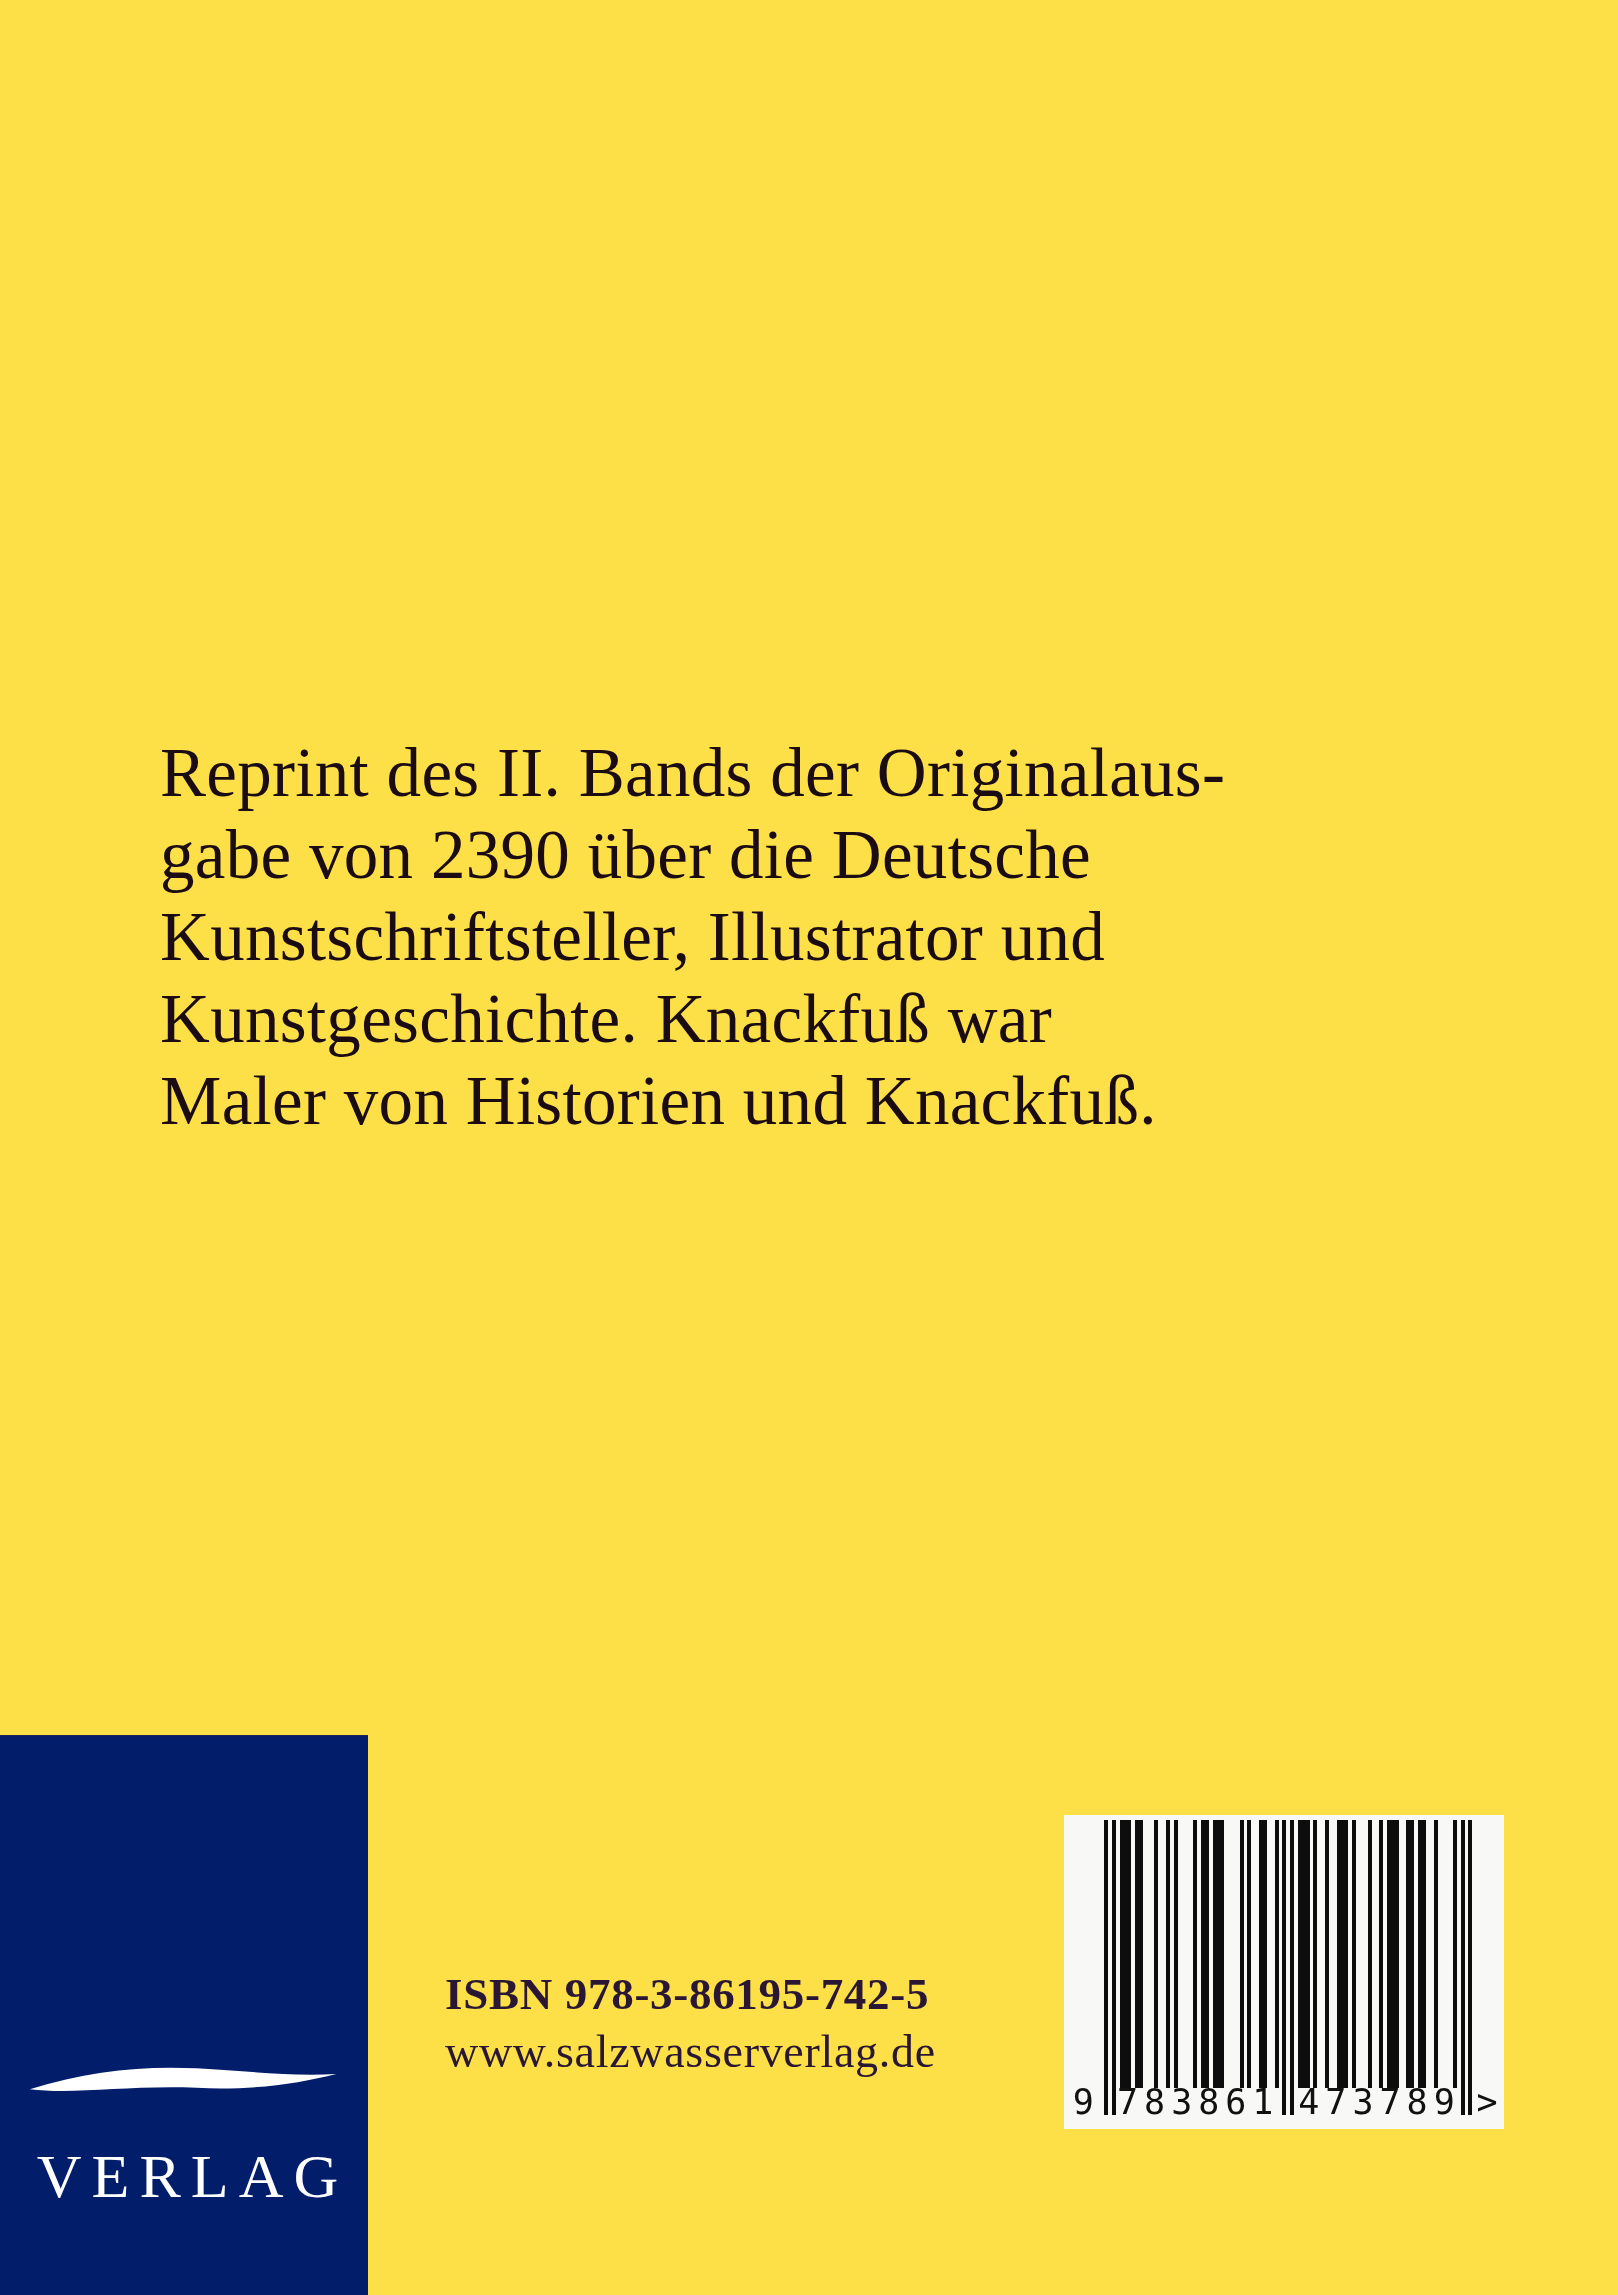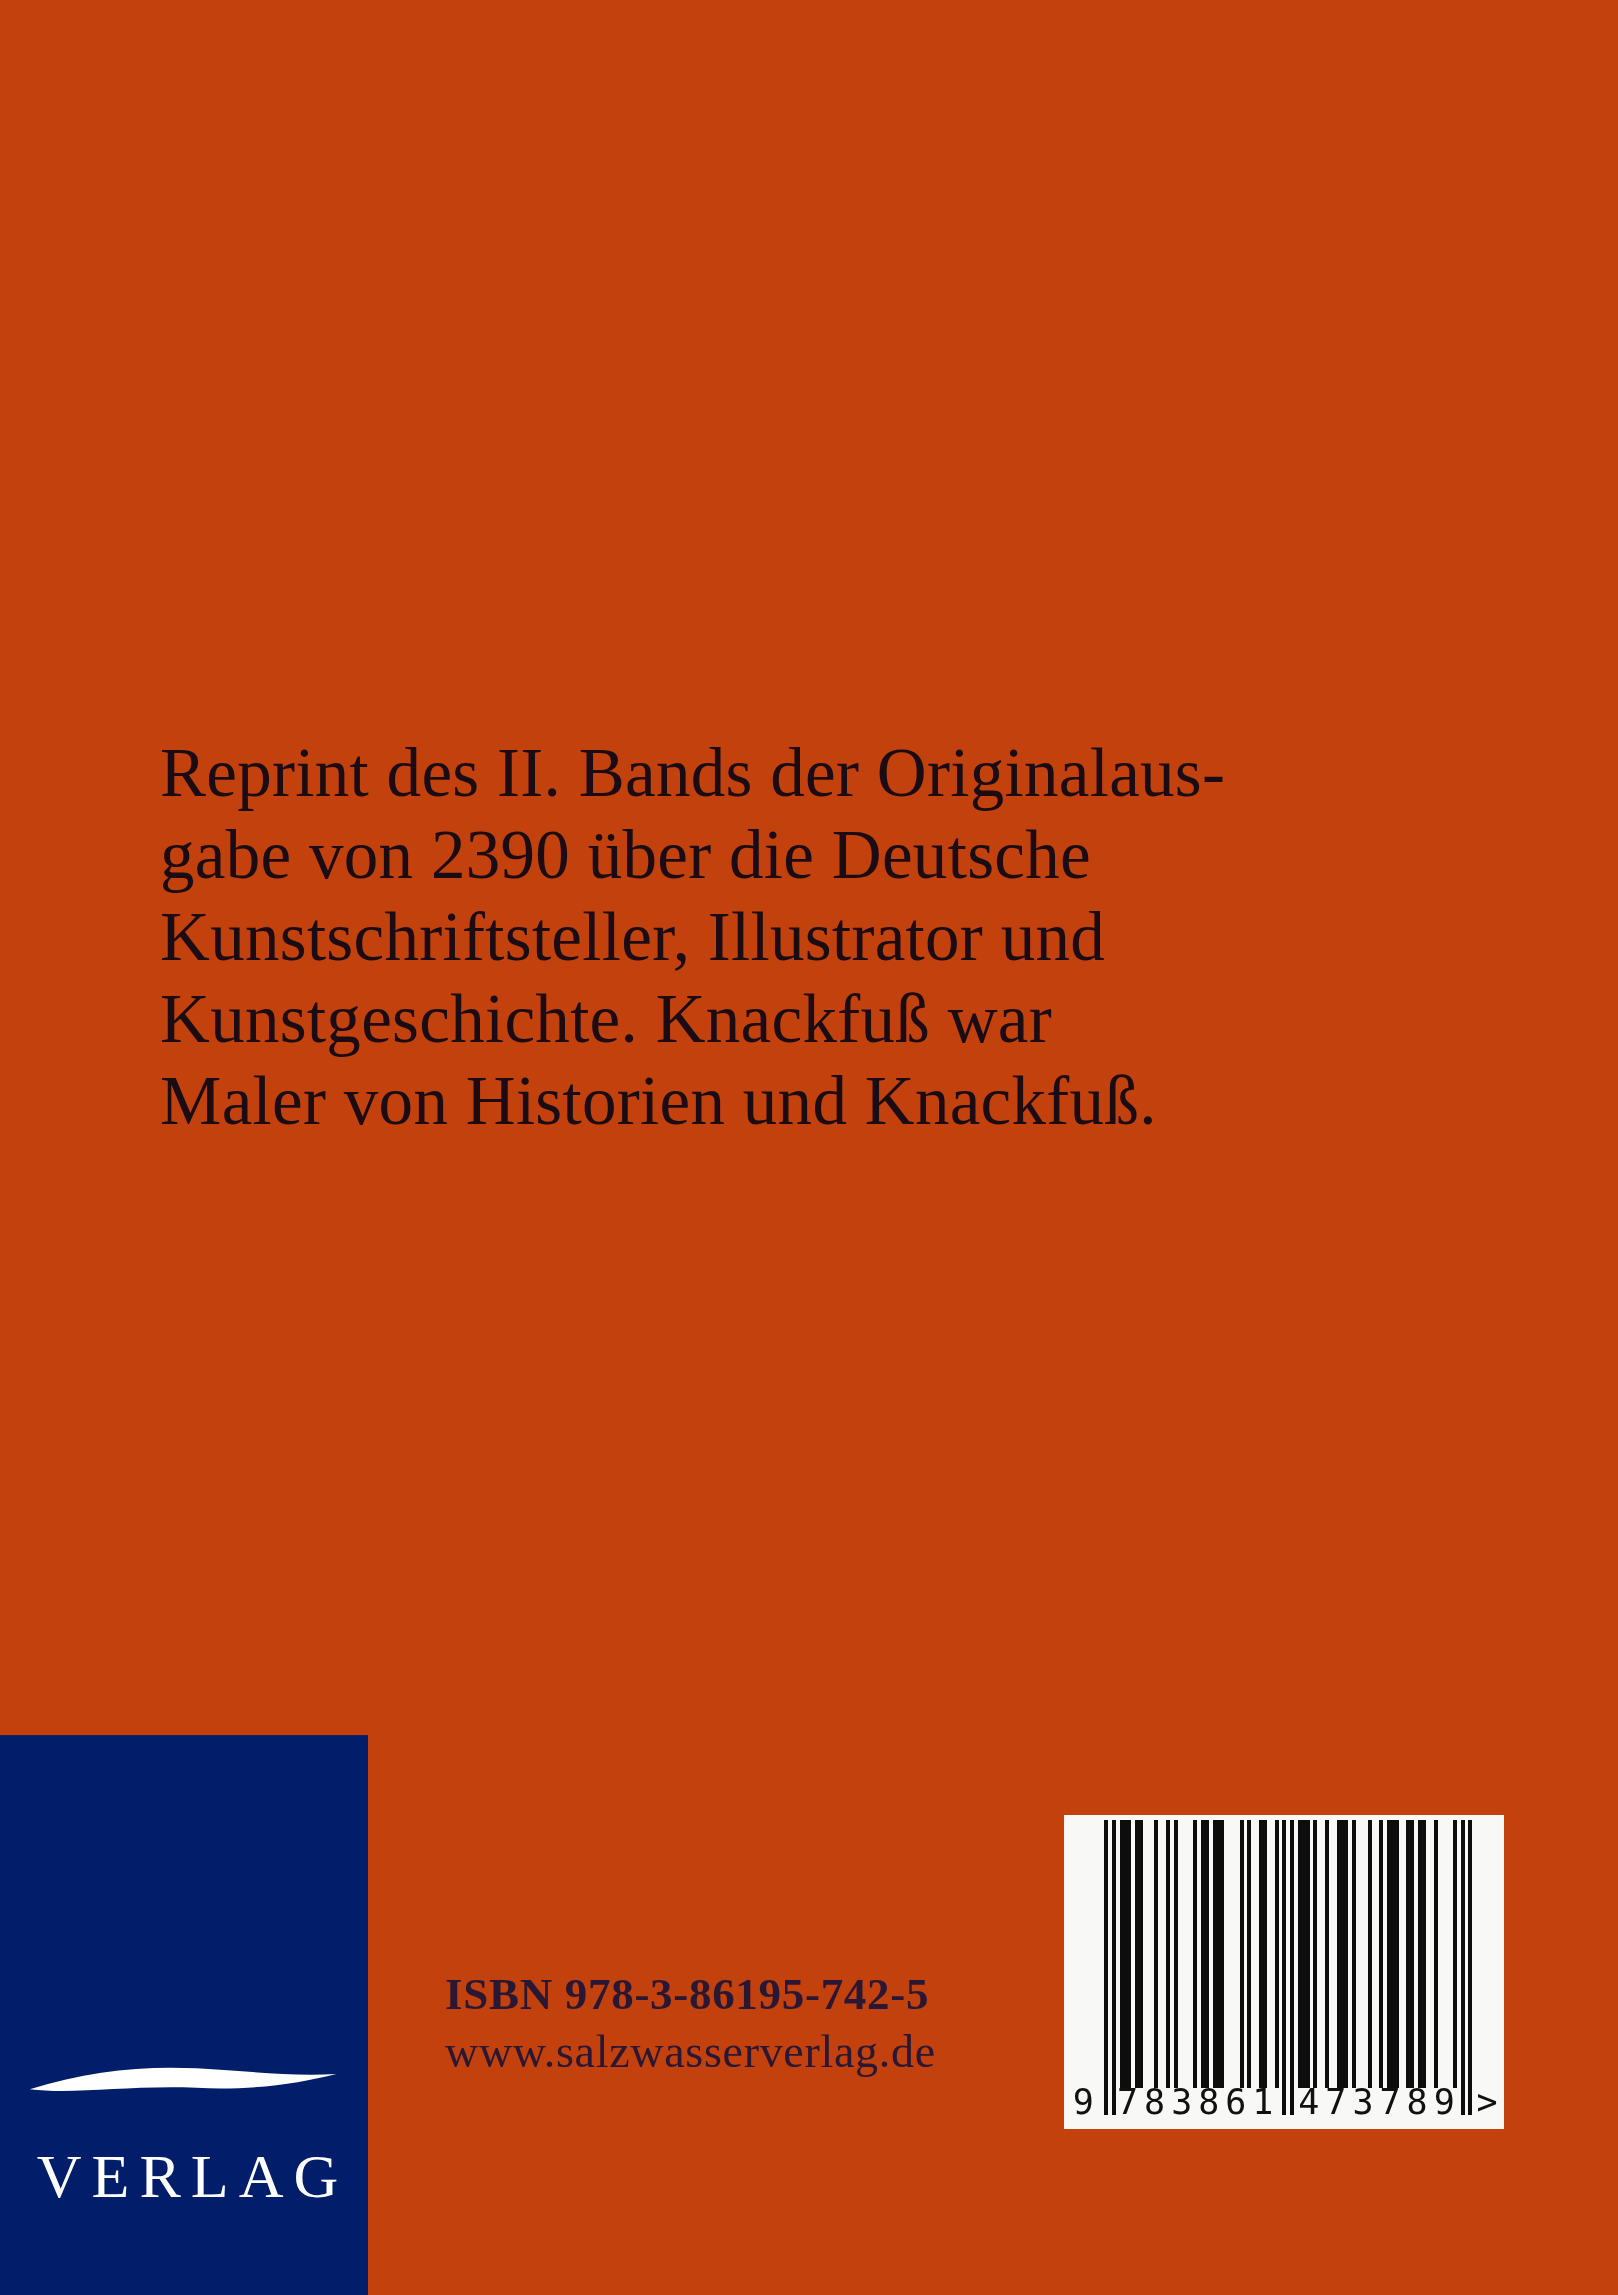--- a/index.html
+++ b/index.html
@@ -3,21 +3,21 @@
 <meta charset="utf-8">
 <style>
   html, body { margin: 0; padding: 0; }
   body {
     width: 1618px; height: 2295px;
     font-family: "Liberation Serif", "DejaVu Serif", serif;
   }
   .page {
     position: relative;
     width: 1618px; height: 2295px;
-    background: #c2410c;
+    background: #fde047;
     overflow: hidden;
   }
 
   
   .description {
     position: absolute;
     left: 160px; top: 732px;
     width: 1295px;
     font-size: 69px;
     line-height: 82px;

